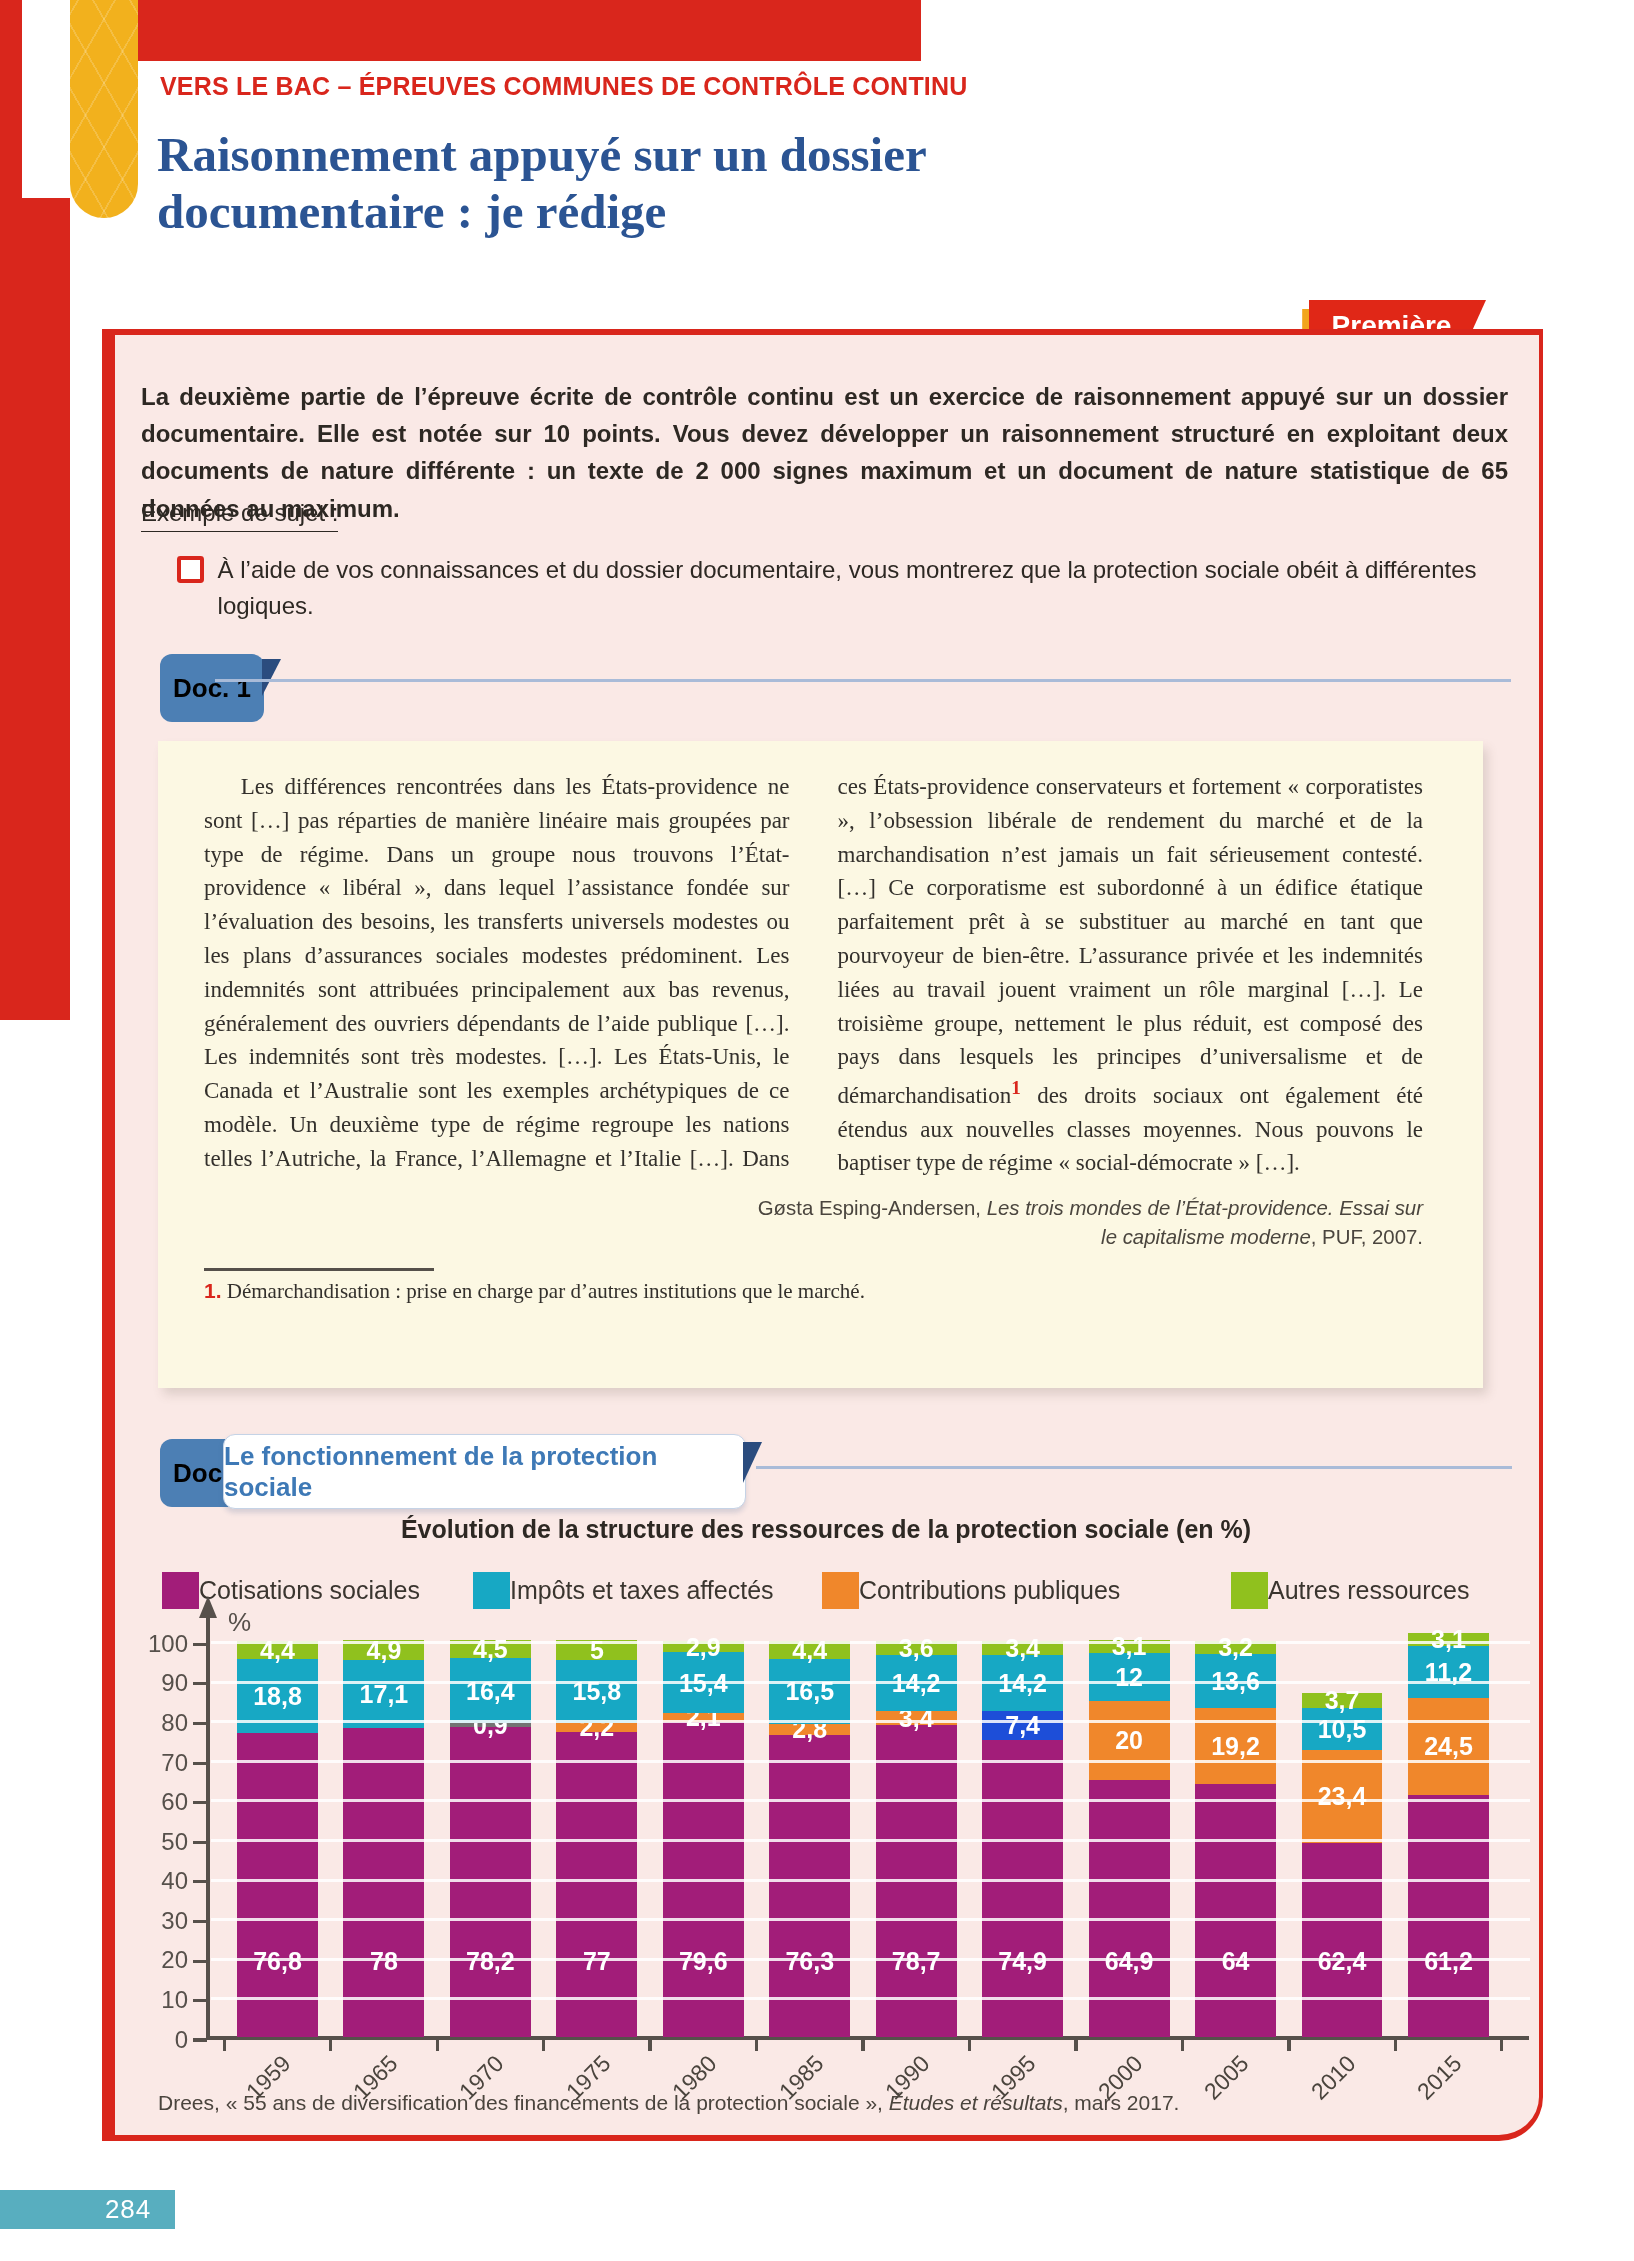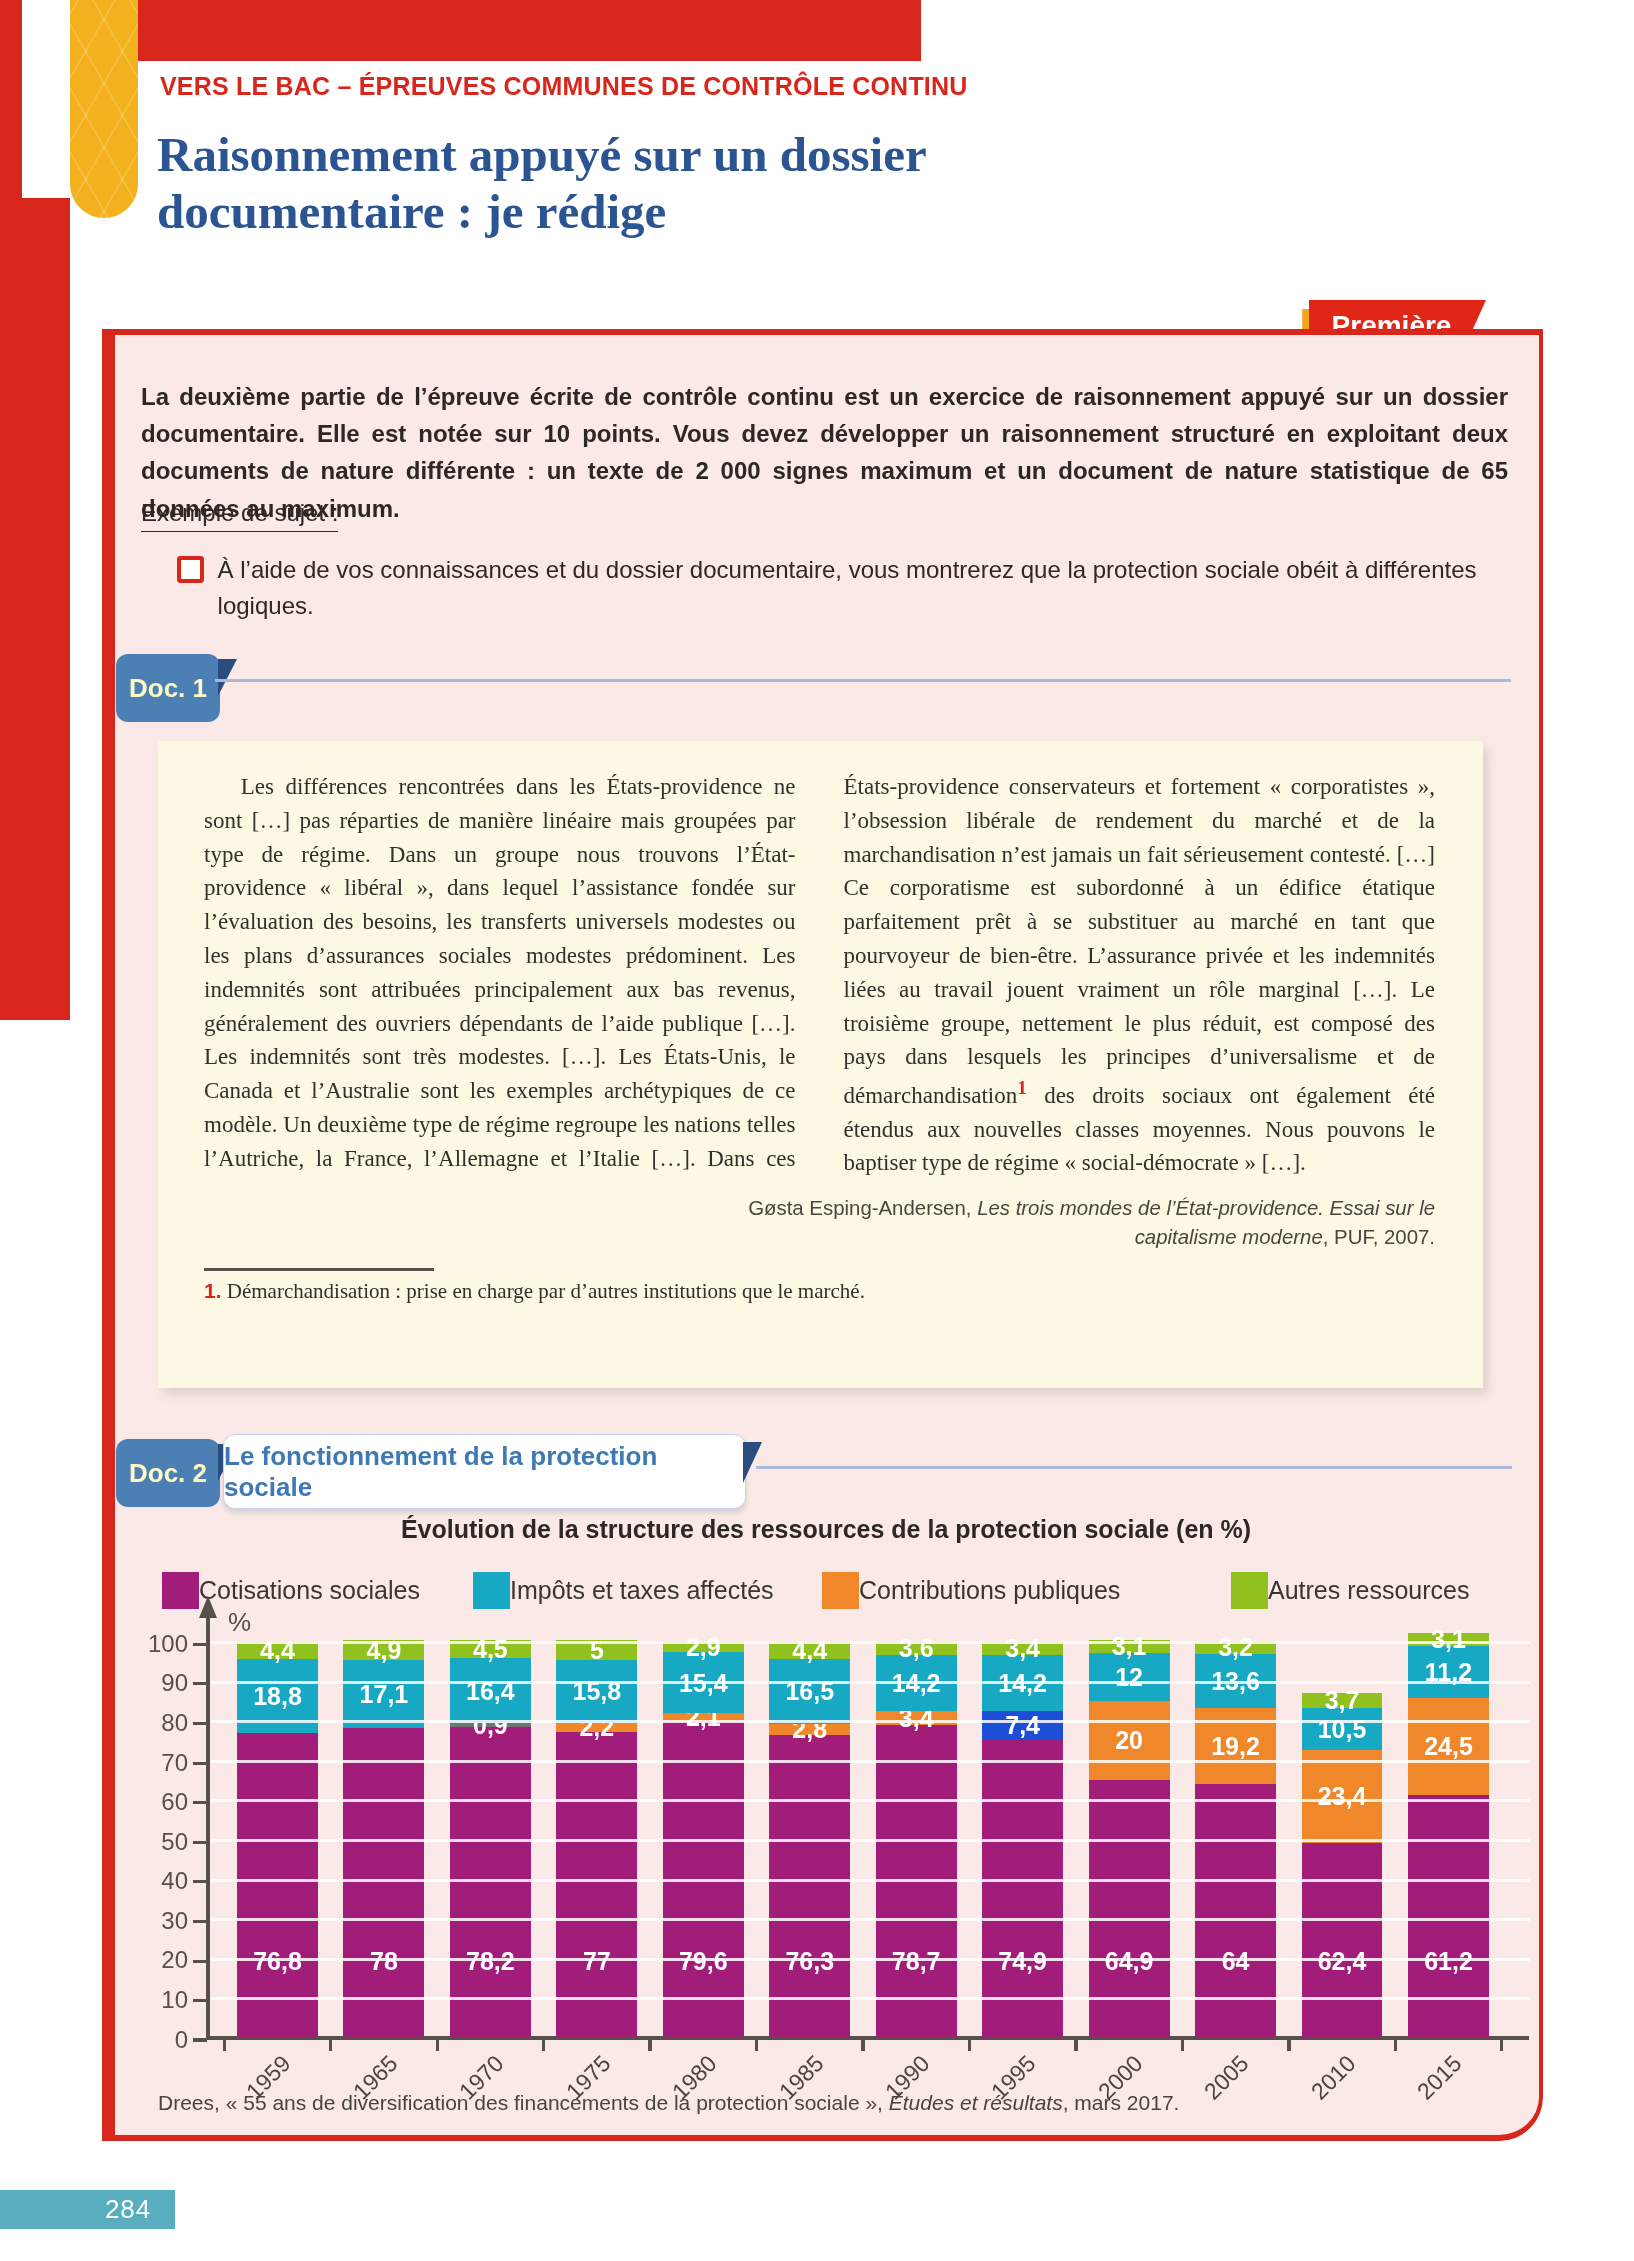--- a/index.html
+++ b/index.html
@@ -35,38 +35,38 @@
   .intro{position:absolute;left:141px;top:378px;width:1367px;font-size:24px;font-weight:700;
       line-height:1.55;text-align:justify;color:#2d2823;}
   .example-label{position:absolute;left:141px;top:499px;font-size:24px;color:#2d2823;
       border-bottom:1.7px solid #2d2823;padding-bottom:4.3px;}
   .example-row{position:absolute;left:177px;top:552px;width:1328px;display:flex;gap:13.6px;}
   .checkbox{flex:0 0 auto;width:19px;height:19px;border:4.3px solid #d9261c;border-radius:3.4px;background:#fff;margin-top:4.3px;}
   .example-text{font-size:24px;line-height:1.5;color:#2d2823;}
 
   
   .doc-tab{position:absolute;width:104px;height:68px;background:#4c7fb4;border-radius:12px;
-      display:flex;align-items:center;justify-content:center;color:#fef9c3;font-weight:700;font-size:26px;}
+      display:flex;align-items:center;justify-content:center;color:#000000;font-weight:700;font-size:26px;margin-left:44px;}
   .doc-tab::after{content:'';position:absolute;right:-17px;top:5.1px;width:0;height:0;
       border-top:37px solid #2b4c7e;border-right:19px solid transparent;}
   .doc1-tab{left:116px;top:654px;}
   .rule-blue{position:absolute;height:3.4px;background:#a9bbd8;}
   .doc1-rule{left:215px;top:679px;width:1296px;}
   .doc2-tab{left:116px;top:1439px;}
   .doc2-title-box{position:absolute;left:223px;top:1434px;width:523px;height:75px;background:#ffffff;
       border:1.7px solid #c5d3e6;border-radius:12px;box-sizing:border-box;display:flex;align-items:center;
       justify-content:center;box-shadow:0 3.4px 5.1px rgba(60,90,140,.18);z-index:2;}
   .doc2-title-box span{color:#3e79b6;font-weight:700;font-size:26px;}
   .doc2-title-box::after{content:'';position:absolute;right:-17px;top:6.8px;width:0;height:0;
       border-top:41px solid #2b4c7e;border-right:19px solid transparent;}
   .doc2-rule{left:756px;top:1466px;width:756px;}
 
   
   .doc1-panel{position:absolute;left:158px;top:741px;width:1325px;height:647px;background:#fcf8e3;
-      box-shadow:5.1px 6.8px 10.2px rgba(90,80,60,.18);box-sizing:border-box;padding:29px 48px 0 46px;}
+      box-shadow:5.1px 6.8px 10.2px rgba(90,80,60,.18);box-sizing:border-box;padding:29px 60px 0 46px;}
   .doc1-cols{column-count:2;column-gap:48px;font-family:"Liberation Serif",serif;font-size:23px;
       line-height:1.47;text-align:justify;color:#33302c;}
   .doc1-cols p{margin:0;text-indent:1.6em;}
   .fn-ref{color:#d9261c;font-weight:700;}
   .doc1-source{margin-top:13.6px;margin-left:44%;text-align:right;font-size:20.4px;line-height:1.45;color:#4a453e;}
   .doc1-source .work{font-style:italic;}
   .fn-rule{width:230px;height:2.6px;background:#55504a;margin-top:15.3px;}
   .doc1-footnote{margin-top:8.5px;font-family:"Liberation Serif",serif;font-size:21px;color:#33302c;}
   .doc1-footnote .num{color:#d9261c;font-weight:700;font-family:"Liberation Sans",sans-serif;}
 

